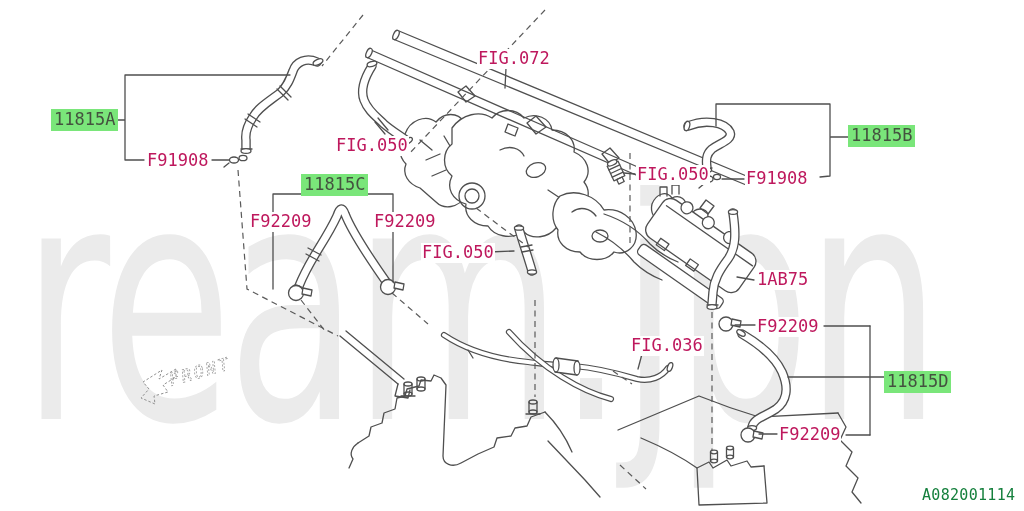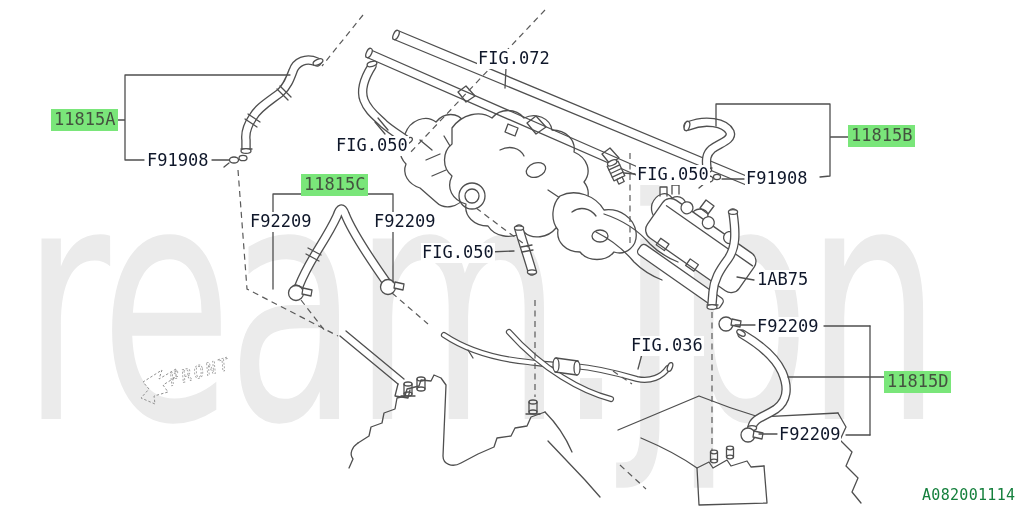--- a/index.html
+++ b/index.html
@@ -14,21 +14,21 @@
   .f{fill:#fff;}
   .d{stroke:#5a5a5a;stroke-width:1.2;fill:none;stroke-dasharray:6,4.5;stroke-linecap:butt;}
   .to{stroke:#4f4f4f;stroke-width:9.5;fill:none;stroke-linecap:round;stroke-linejoin:round;}
   .ti{stroke:#fff;stroke-width:6.9;fill:none;stroke-linecap:round;stroke-linejoin:round;}
   .po{stroke:#4f4f4f;stroke-width:6.2;fill:none;stroke-linecap:round;stroke-linejoin:round;}
   .pi{stroke:#fff;stroke-width:3.8;fill:none;stroke-linecap:round;stroke-linejoin:round;}
   .front-stroke{stroke:#909090;stroke-width:1;fill:none;stroke-dasharray:2.5,2;}
   .front-text{font-family:"DejaVu Sans Mono","Liberation Mono",monospace;font-size:17px;
               font-style:italic;letter-spacing:2.5px;fill:none;stroke:#989898;
               stroke-width:.8;stroke-dasharray:2,1.6;}
-  .lbl{position:absolute;font-size:17px;line-height:1.15;color:#0f172a;background:#fff;
+  .lbl{position:absolute;font-size:17px;line-height:1.15;color:#be185d;background:#fff;
        white-space:nowrap;padding:0 1px;}
   .hl{background:#7ae67a;padding:1px 3px;color:#44523f;}
   .code{position:absolute;left:922px;top:486px;font-size:15px;letter-spacing:.3px;
         color:#15803d;background:transparent;}
 </style>
 </head>
 <body>
 
 <div class="stage">
 

